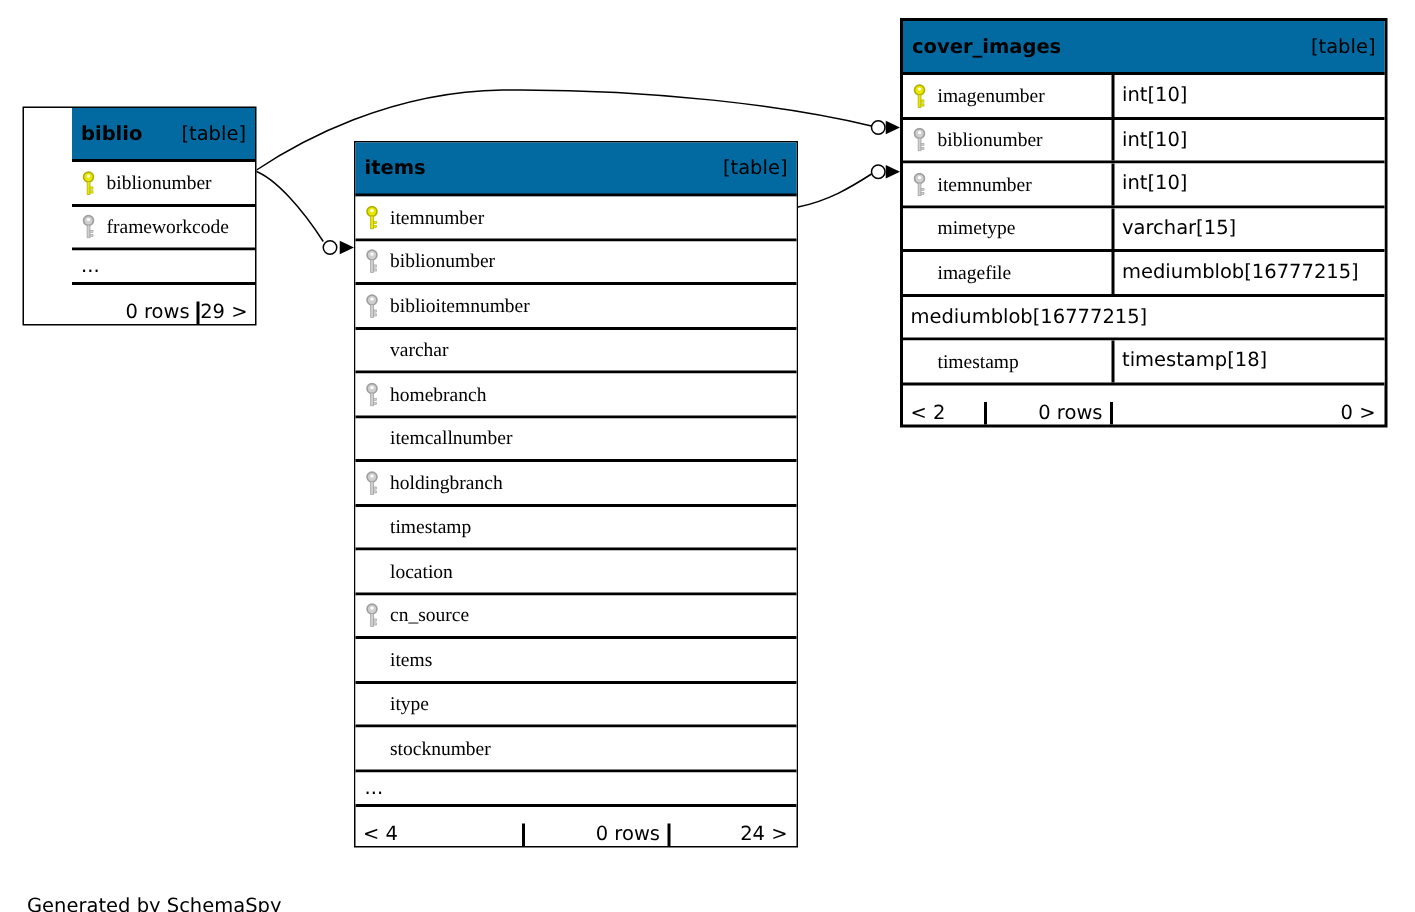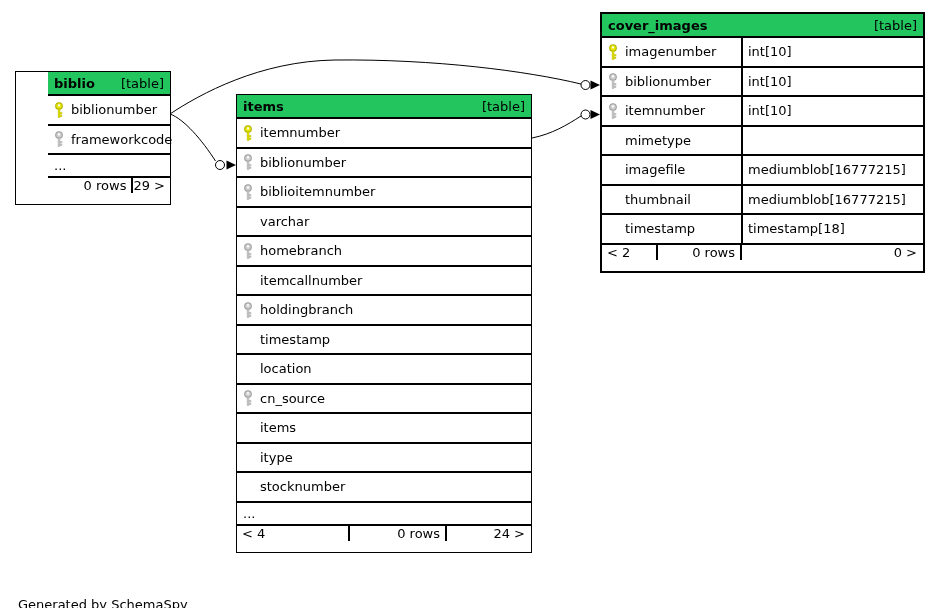--- a/index.html
+++ b/index.html
@@ -9,39 +9,39 @@
   }
   #rel-svg { position:absolute; left:0; top:0; z-index:0; pointer-events:none; }
 
   .db-table { position:absolute; z-index:1; background:#fff; border:1px solid #000; box-sizing:border-box; }
   .db-table.emph { border-width:2px; }
 
   #table-0 { left:15px;  top:71px;  width:156px;padding-left:32px; }
   #table-1 { left:236px; top:94px;  width:296px; }
   #table-2 { left:600px; top:12px;  width:325px; }
 
-  .thead { height:24px; background:#22c55e; border-bottom:2px solid #000;
+  .thead { height:36px; background:#0369a1; border-bottom:2px solid #000;
            display:flex; align-items:center; justify-content:space-between;
            padding:0 6px; box-sizing:border-box; }
   .tname { font-weight:bold; }
 
   .trow { height:29.5px; border-bottom:2px solid #000; display:flex; align-items:center;
           box-sizing:border-box; background:#fff; padding-left:5px; }
   .rows.typed .trow { padding-left:0; }
   .trow.ellipsis { height:23px; padding-left:6px; }
 
   .key-box { width:13px; margin-right:5px; flex:none; display:inline-flex;
              align-items:center; justify-content:center; }
-  .col-name { white-space:nowrap; }
+  .col-name { white-space:nowrap;font-family:Liberation Serif, serif; }
 
   .name-cell { width:141px; flex:none; align-self:stretch; display:flex; align-items:center;
                border-right:2px solid #000; padding-left:5px; box-sizing:border-box; }
   .type-cell { flex:1; padding-left:5px; white-space:nowrap; }
 
-  .tfoot { height:26px; display:flex; box-sizing:border-box; align-items:flex-start; }
+  .tfoot { height:26px; display:flex; box-sizing:border-box; align-items:flex-end; }
   .fcell { display:flex; align-items:center; box-sizing:border-box; white-space:nowrap; }
   .f-left, .f-center { border-right:2px solid #000; }
 
   #table-0 .f-left   { width:46px; }
   #table-0 .f-center { width:56px; justify-content:flex-end; padding-right:5px; }
   #table-0 .f-right  { flex:1; justify-content:flex-end; padding-right:5px; }
 
   #table-1 .f-left   { width:113px; padding-left:5px; }
   #table-1 .f-center { width:97px; justify-content:flex-end; padding-right:5px; }
   #table-1 .f-right  { flex:1; justify-content:flex-end; padding-right:6px; }
@@ -282,33 +282,30 @@
             </span>
             <span class="col-name">itemnumber</span>
           </div>
           <div class="type-cell">int[10]</div>
         </div>
         <div class="trow">
           <div class="name-cell">
             <span class="key-box"></span>
             <span class="col-name">mimetype</span>
           </div>
+          <div class="type-cell">varchar[15]</div>
         </div>
         <div class="trow">
           <div class="name-cell">
             <span class="key-box"></span>
             <span class="col-name">imagefile</span>
           </div>
           <div class="type-cell">mediumblob[16777215]</div>
         </div>
         <div class="trow">
-          <div class="name-cell">
-            <span class="key-box"></span>
-            <span class="col-name">thumbnail</span>
-          </div>
           <div class="type-cell">mediumblob[16777215]</div>
         </div>
         <div class="trow">
           <div class="name-cell">
             <span class="key-box"></span>
             <span class="col-name">timestamp</span>
           </div>
           <div class="type-cell">timestamp[18]</div>
         </div>
       </div>

